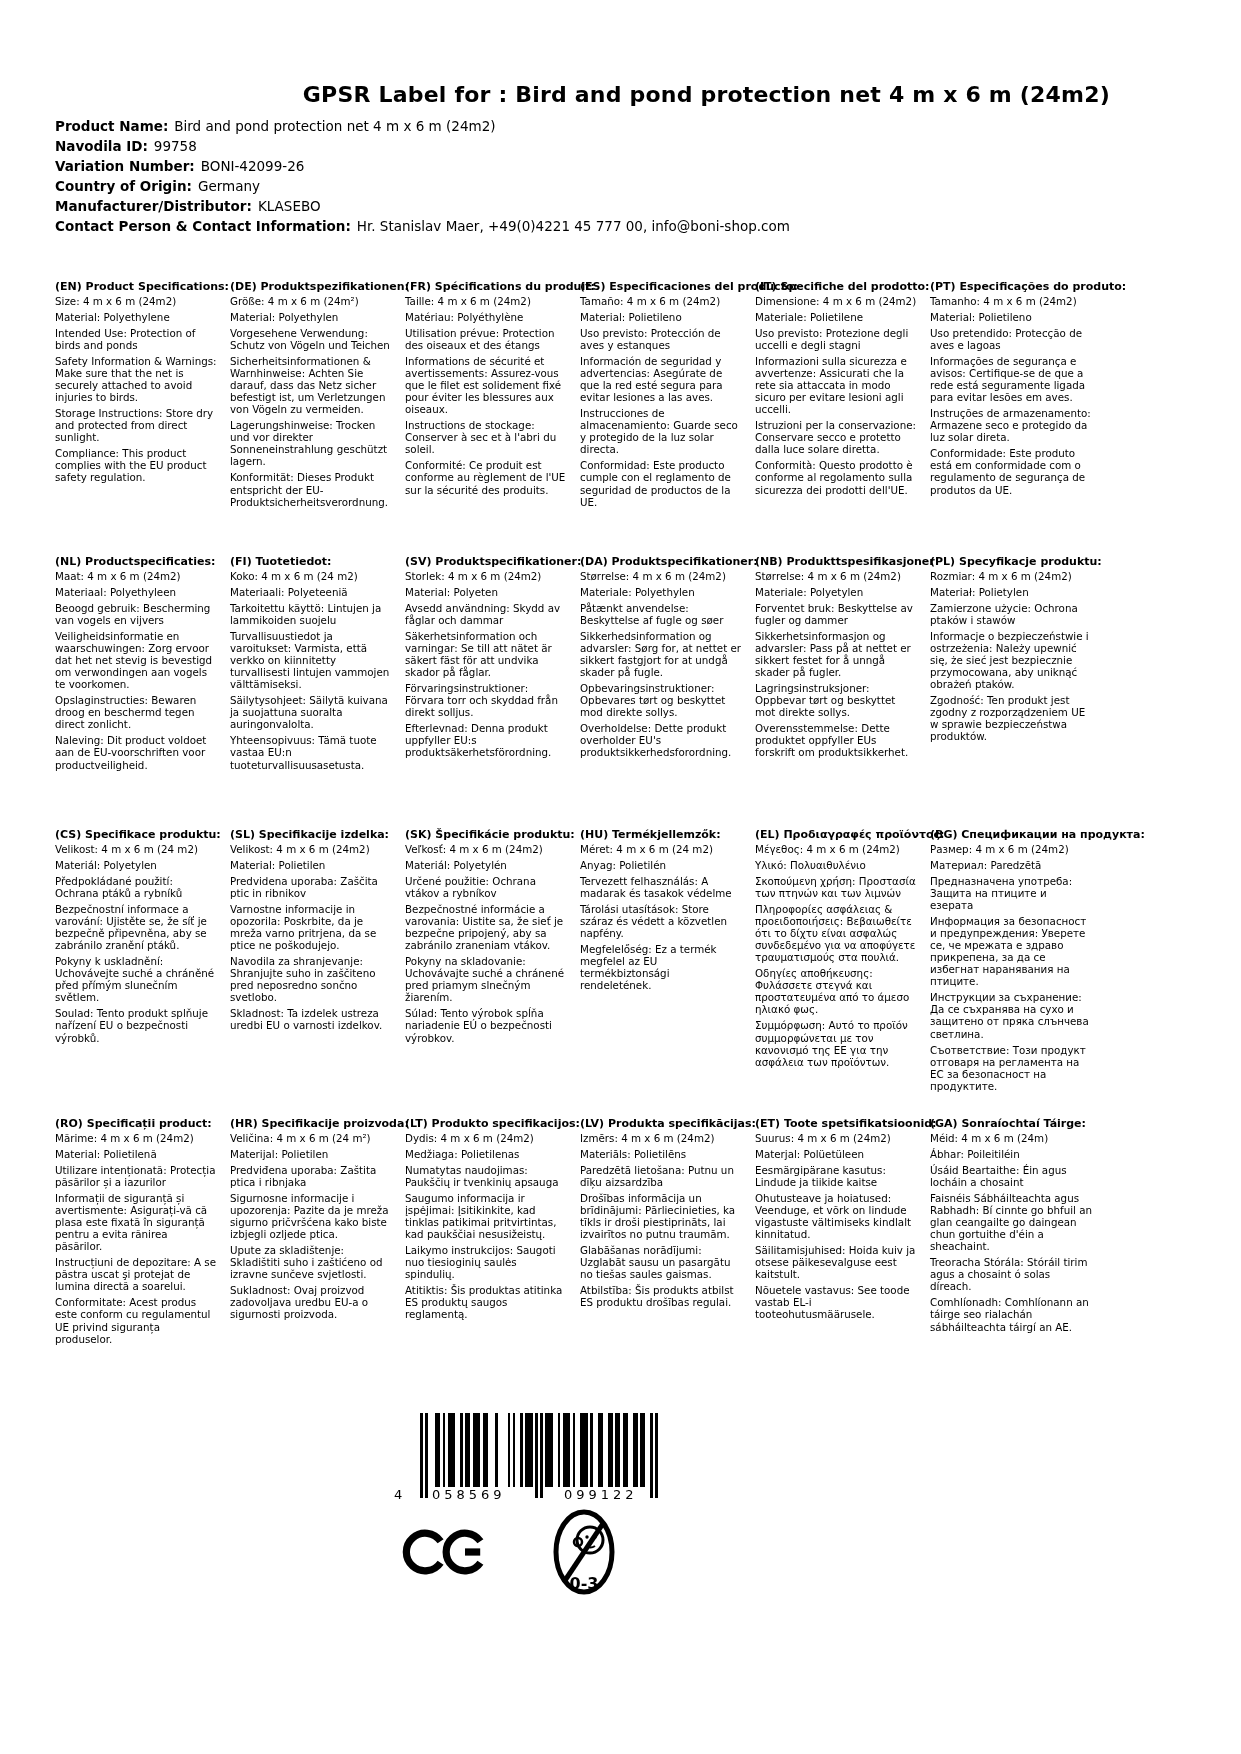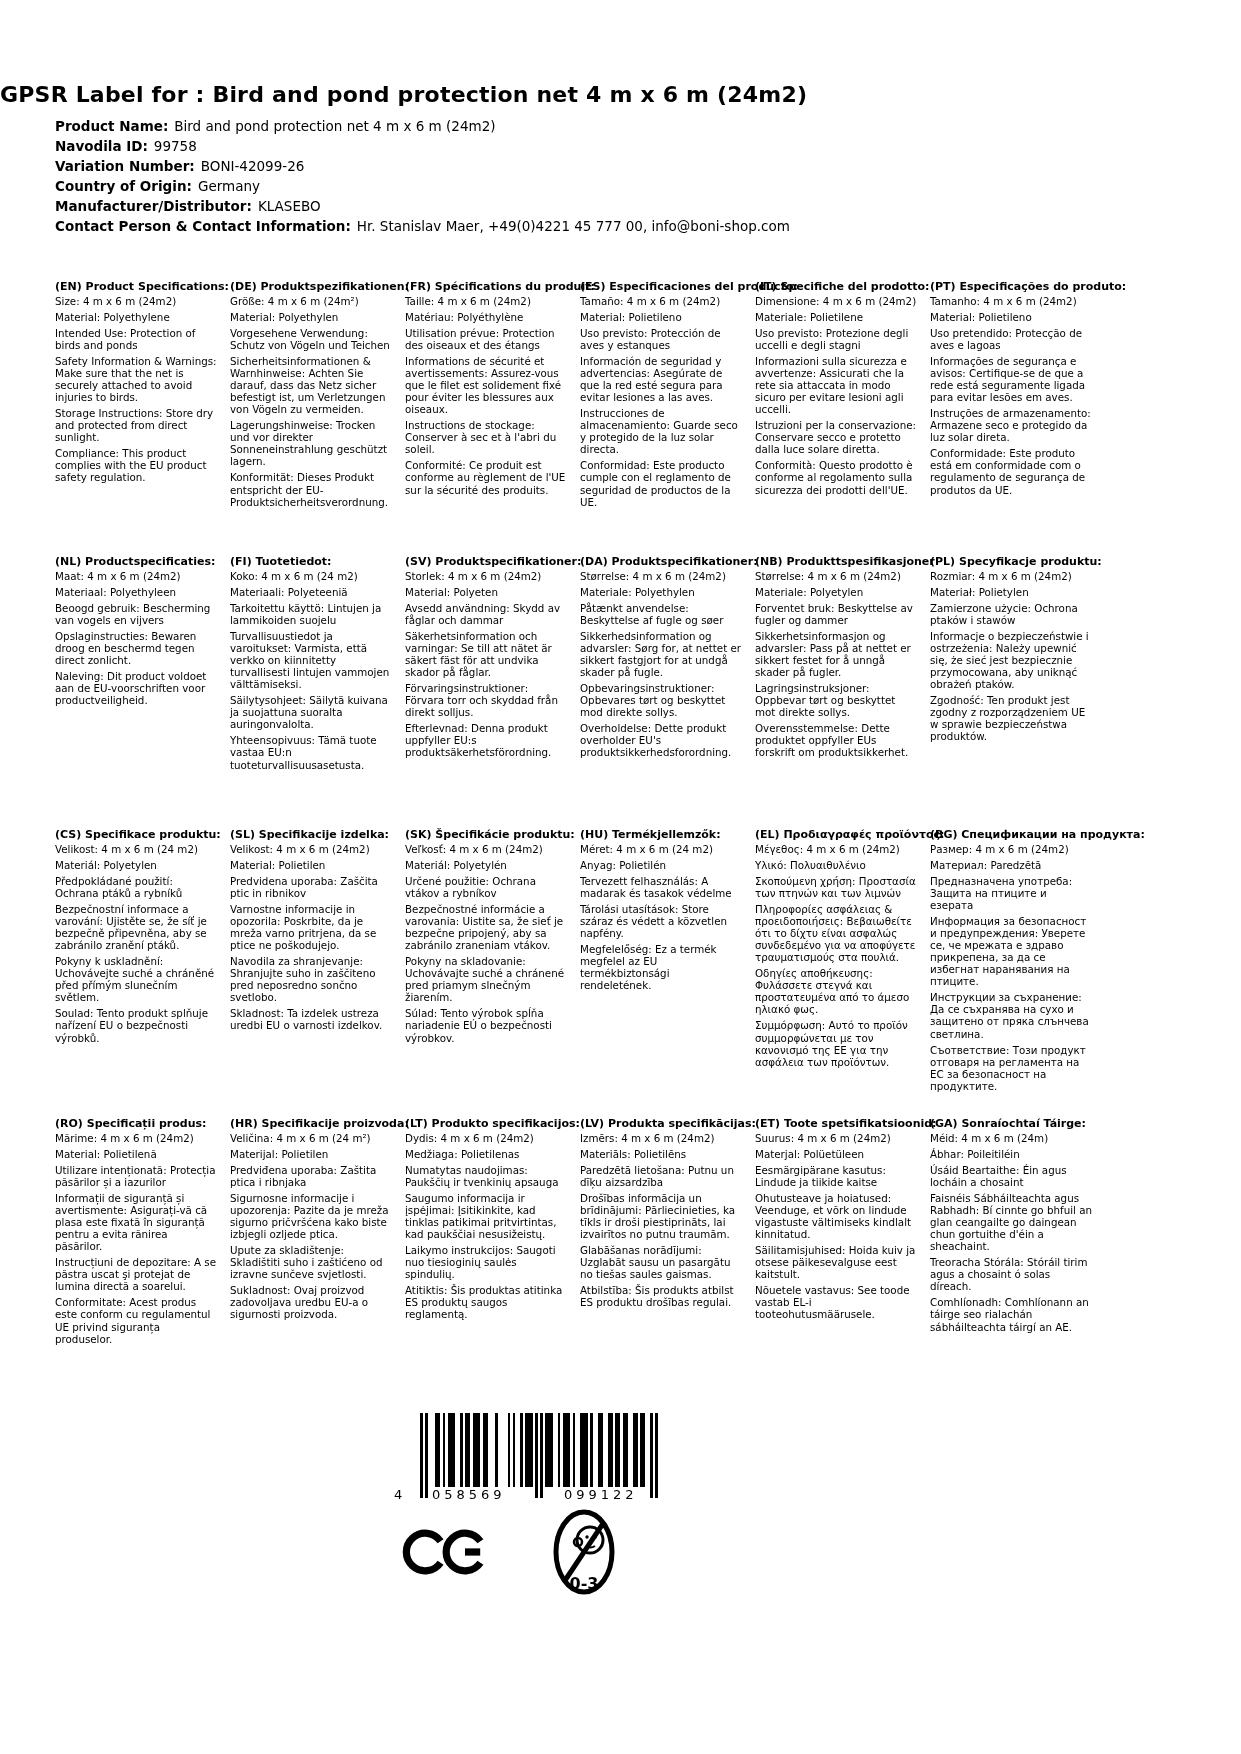--- a/index.html
+++ b/index.html
@@ -4,21 +4,21 @@
 <style>
   html,body { margin:0; padding:0; background:#888; }
   .page {
     position:relative; width:1241px; height:1754px; margin:0 auto;
     background:#ffffff; color:#000;
     font-family:"DejaVu Sans","Liberation Sans",sans-serif;
     overflow:hidden;
   }
   .title {
     position:absolute; top:82px; left:0; width:1110px;
-    text-align:left; font-size:22px; font-weight:bold; margin:0;
+    text-align:right; font-size:22px; font-weight:bold; margin:0;
     letter-spacing:0.2px;
   }
   .product-info { position:absolute; top:116px; left:55px; font-size:13.5px; }
   .pi-row { height:20px; line-height:20px; white-space:nowrap; }
   .pi-label { font-weight:bold; }
   .pi-value { margin-left:6px; }
 
   .lang-grid {
     position:absolute; top:281px; left:55px;
     display:grid;
@@ -109,20 +109,21 @@
         <p>Uso pretendido: Protecção de aves e lagoas</p>
         <p>Informações de segurança e avisos: Certifique-se de que a rede está seguramente ligada para evitar lesões em aves.</p>
         <p>Instruções de armazenamento: Armazene seco e protegido da luz solar direta.</p>
         <p>Conformidade: Este produto está em conformidade com o regulamento de segurança de produtos da UE.</p>
       </div>
       <div class="lang-cell">
         <div class="lang-header">(NL) Productspecificaties:</div>
         <p>Maat: 4 m x 6 m (24m2)</p>
         <p>Materiaal: Polyethyleen</p>
         <p>Beoogd gebruik: Bescherming van vogels en vijvers</p>
+        <p>Veiligheidsinformatie en waarschuwingen: Zorg ervoor dat het net stevig is bevestigd om verwondingen aan vogels te voorkomen.</p>
         <p>Opslaginstructies: Bewaren droog en beschermd tegen direct zonlicht.</p>
         <p>Naleving: Dit product voldoet aan de EU-voorschriften voor productveiligheid.</p>
       </div>
       <div class="lang-cell">
         <div class="lang-header">(FI) Tuotetiedot:</div>
         <p>Koko: 4 m x 6 m (24 m2)</p>
         <p>Materiaali: Polyeteeniä</p>
         <p>Tarkoitettu käyttö: Lintujen ja lammikoiden suojelu</p>
         <p>Turvallisuustiedot ja varoitukset: Varmista, että verkko on kiinnitetty turvallisesti lintujen vammojen välttämiseksi.</p>
         <p>Säilytysohjeet: Säilytä kuivana ja suojattuna suoralta auringonvalolta.</p>
@@ -210,21 +211,21 @@
       <div class="lang-cell">
         <div class="lang-header">(BG) Спецификации на продукта:</div>
         <p>Размер: 4 m x 6 m (24m2)</p>
         <p>Материал: Paredzētā</p>
         <p>Предназначена употреба: Защита на птиците и езерата</p>
         <p>Информация за безопасност и предупреждения: Уверете се, че мрежата е здраво прикрепена, за да се избегнат наранявания на птиците.</p>
         <p>Инструкции за съхранение: Да се съхранява на сухо и защитено от пряка слънчева светлина.</p>
         <p>Съответствие: Този продукт отговаря на регламента на ЕС за безопасност на продуктите.</p>
       </div>
       <div class="lang-cell">
-        <div class="lang-header">(RO) Specificații produs:</div>
+        <div class="lang-header">(RO) Specificații product:</div>
         <p>Mărime: 4 m x 6 m (24m2)</p>
         <p>Material: Polietilenă</p>
         <p>Utilizare intenționată: Protecția păsărilor și a iazurilor</p>
         <p>Informații de siguranță și avertismente: Asigurați-vă că plasa este fixată în siguranță pentru a evita rănirea păsărilor.</p>
         <p>Instrucțiuni de depozitare: A se păstra uscat şi protejat de lumina directă a soarelui.</p>
         <p>Conformitate: Acest produs este conform cu regulamentul UE privind siguranța produselor.</p>
       </div>
       <div class="lang-cell">
         <div class="lang-header">(HR) Specifikacije proizvoda:</div>
         <p>Veličina: 4 m x 6 m (24 m²)</p>

